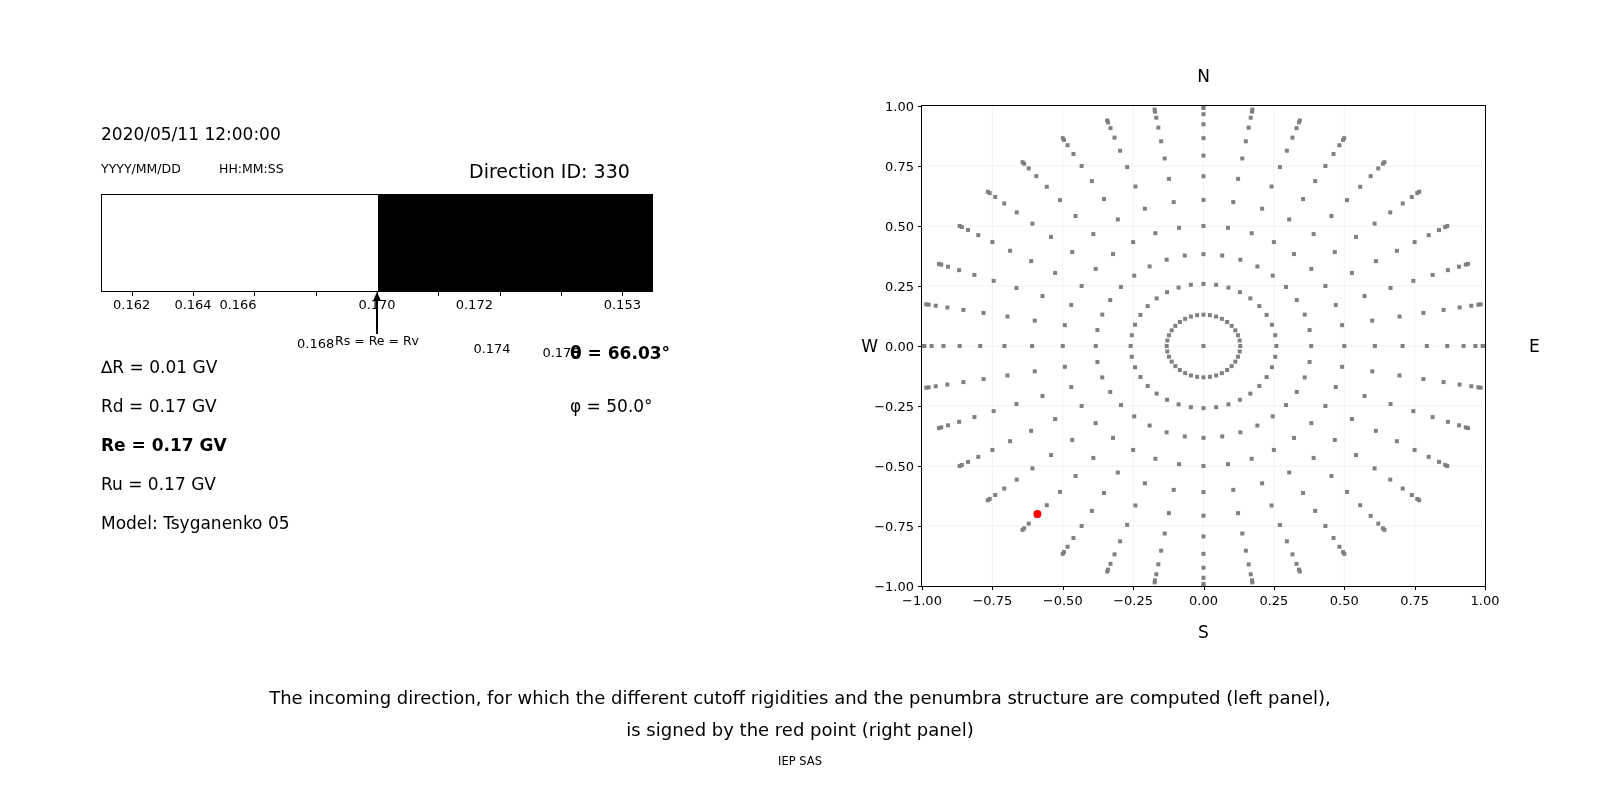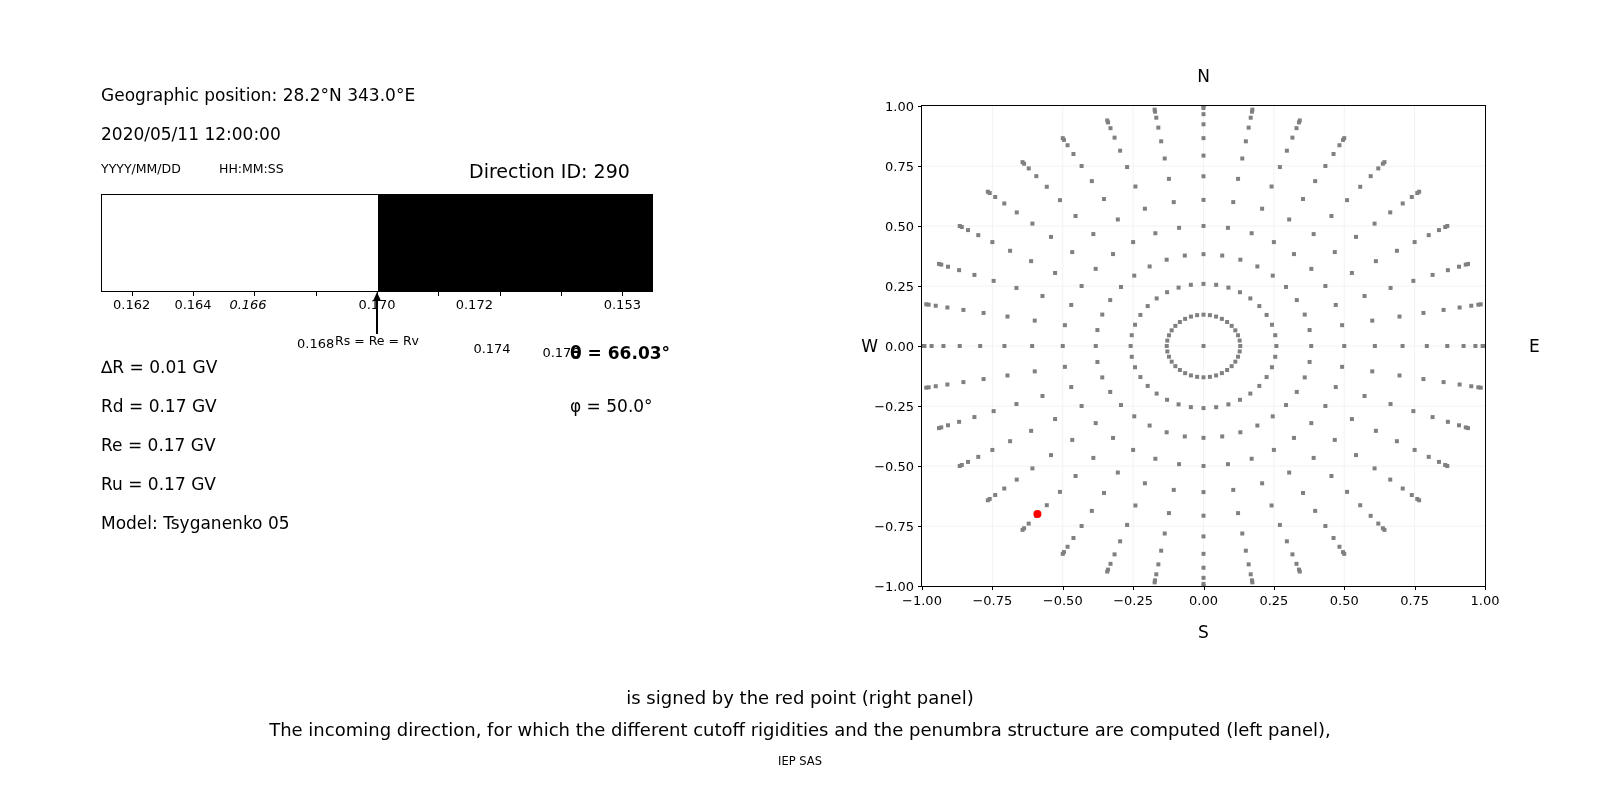--- a/index.html
+++ b/index.html
@@ -240,44 +240,43 @@
     text-align: center;
     font-size: 11.5px;
     color: #000;
   }
 </style>
 </head>
 <body>
 
 <div id="left-panel">
 
-  <div class="info-line" id="geo-position">Geographic position: 28.2°N 343.0°E</div>
 
   <div class="info-line" id="datetime">2020/05/11 12:00:00</div>
 
   <div class="format-hint" id="fmt-date">YYYY/MM/DD</div>
 
   <div class="format-hint" id="fmt-time">HH:MM:SS</div>
 
-  <div id="direction-id">Direction ID: 290</div>
+  <div id="direction-id">Direction ID: 330</div>
 
   <div id="penumbra-figure">
     <div id="penumbra-bar">
       <div id="penumbra-allowed" style="left: 0px; width: 276px; background: rgb(255, 255, 255);"></div>
       <div id="penumbra-forbidden" style="left: 276px; width: 276px; background: rgb(0, 0, 0);"></div>
     </div>
   </div>
 
   <div id="penumbra-axis">
       <div class="pen-tick" style="left: 30.6667px;"></div>
       <div class="pen-tick-label" style="left: 30.6667px;">0.162</div>
       <div class="pen-tick" style="left: 92px;"></div>
       <div class="pen-tick-label" style="left: 92px;">0.164</div>
       <div class="pen-tick" style="left: 153.333px;"></div>
-      <div class="pen-tick-label" style="left: 147px; font-style: italic;">0.166</div>
+      <div class="pen-tick-label" style="left: 137px;">0.166</div>
       <div class="pen-tick" style="left: 214.667px;"></div>
       <div class="pen-tick-label" style="left: 214.667px; margin-top: 39px;">0.168</div>
       <div class="pen-tick" style="left: 276px;"></div>
       <div class="pen-tick-label" style="left: 276px;">0.170</div>
       <div class="pen-tick" style="left: 337.333px;"></div>
       <div class="pen-tick-label" style="left: 337.333px; margin-left: 36px;">0.172</div>
       <div class="pen-tick" style="left: 398.667px;"></div>
       <div class="pen-tick-label" style="left: 391px; margin-top: 44px;">0.174</div>
       <div class="pen-tick" style="left: 460px;"></div>
       <div class="pen-tick-label" style="left: 460px; margin-top: 48px;">0.176</div>
@@ -287,21 +286,21 @@
 
   <div id="rs-marker">
     <div id="rs-arrow-head" style="left: 271.5px;"></div>
     <div id="rs-arrow-stem" style="left: 275.25px;"></div>
     <div id="rs-label" style="left: 276px;">Rs = Re = Rv</div>
   </div>
 
   <div id="param-container">
       <div class="param param-left" style="top: 357px;">∆R = 0.01 GV</div>
       <div class="param param-left" style="top: 396px;">Rd = 0.17 GV</div>
-      <div class="param param-left" style="top: 435px;">Re = 0.17 GV</div>
+      <div class="param param-left" style="top: 435px; font-weight: bold;">Re = 0.17 GV</div>
       <div class="param param-left" style="top: 474px;">Ru = 0.17 GV</div>
       <div class="param param-left" style="top: 513px;">Model: Tsyganenko 05</div>
       <div class="param param-right" style="top: 343px; font-weight: bold;">θ = 66.03°</div>
       <div class="param param-right" style="top: 396px;">φ = 50.0°</div>
     </div>
 </div>
 
 <div id="right-panel">
   <div id="sky-axes">
     <svg id="sky-svg" viewBox="0 0 563 480" preserveAspectRatio="none">
@@ -794,17 +793,17 @@
       <div class="sky-tickmark-y" style="top: 120px;"></div>
       <div class="sky-tick-y" style="top: 120px;">0.50</div>
       <div class="sky-tickmark-y" style="top: 60px;"></div>
       <div class="sky-tick-y" style="top: 60px;">0.75</div>
       <div class="sky-tickmark-y" style="top: 0px;"></div>
       <div class="sky-tick-y" style="top: 0px;">1.00</div>
     </div>
 </div>
 
 <div id="caption">
+  <div>The incoming direction, for which the different cutoff rigidities and the penumbra structure are computed (left panel),</div>
   <div>is signed by the red point (right panel)</div>
-  <div>The incoming direction, for which the different cutoff rigidities and the penumbra structure are computed (left panel),</div>
 </div>
 
 <div id="footer">IEP SAS</div>
 
 </body></html>

